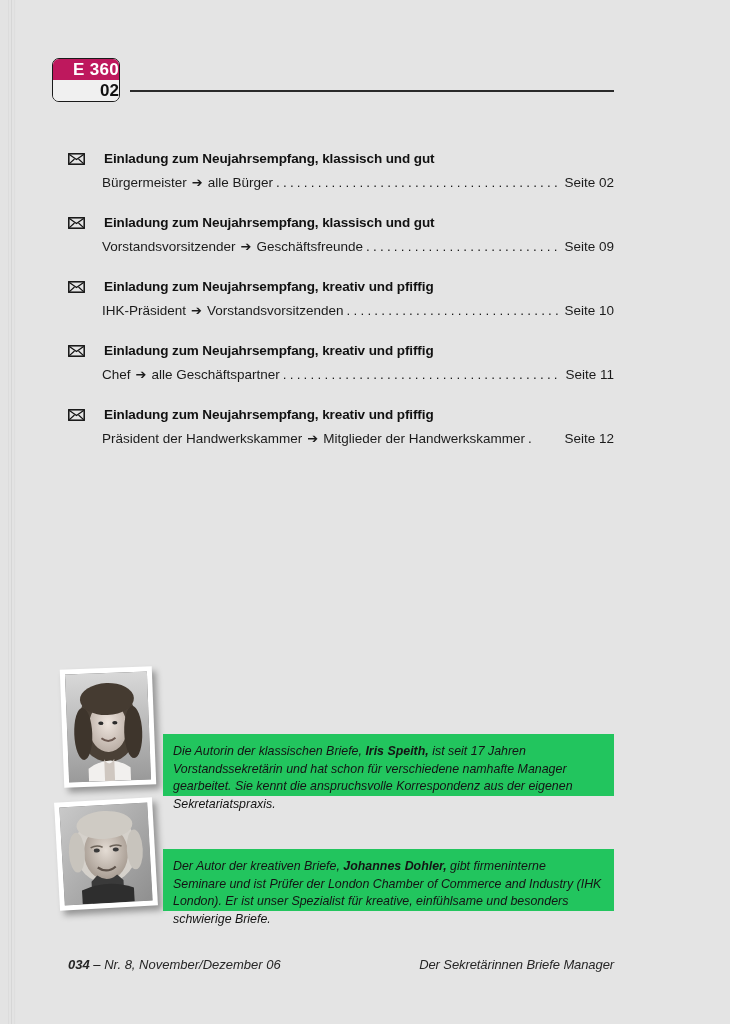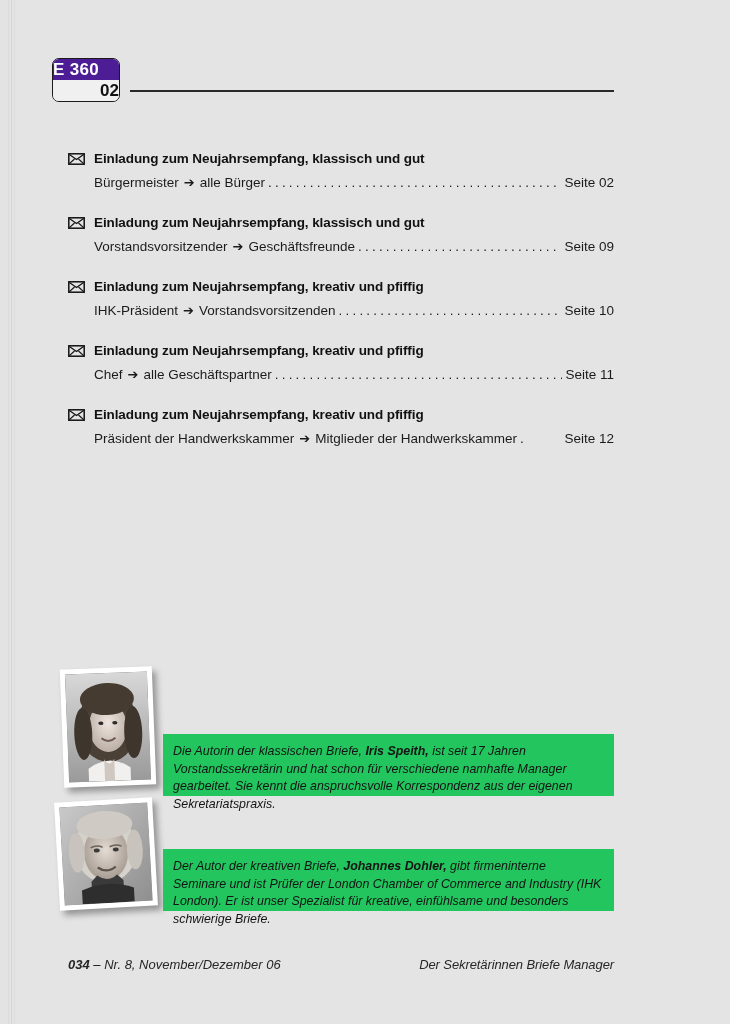--- a/index.html
+++ b/index.html
@@ -56,26 +56,26 @@
     left: 0;
     top: 0;
     width: 68px;
     border-radius: 7px;
     overflow: hidden;
     background: #f2f2f2;
     border: 1px solid #1a1a1a;
     box-sizing: border-box;
   }
   .badge-top {
-    background: #4c1d95;
+    background: #be185d;
     color: #ffffff;
     font-weight: bold;
     font-size: 17px;
     line-height: 21px;
-    text-align: left;
+    text-align: right;
     letter-spacing: 0.3px;
     font-family: "Liberation Sans", sans-serif;
   }
   .badge-bottom {
     background: #f0f0f0;
     color: #111111;
     font-weight: bold;
     font-size: 17px;
     line-height: 21px;
     text-align: right;
@@ -110,42 +110,42 @@
     width: 546px;
   }
   .entry {
     margin-bottom: 22px;
   }
   .entry:last-child { margin-bottom: 0; }
 
   .entry-head {
     display: flex;
     align-items: center;
-    gap: 9px;
+    gap: 19px;
   }
   .env-icon {
     flex: 0 0 auto;
     width: 17px;
     height: 12px;
     display: block;
   }
   .entry-title {
     font-family: "Liberation Sans", sans-serif;
     font-weight: bold;
     font-size: 13.5px;
     line-height: 17px;
     color: #111111;
     letter-spacing: -0.1px;
     white-space: nowrap;
   }
   .entry-sub {
     display: flex;
     align-items: baseline;
     margin-top: 7px;
-    margin-left: 26px;
+    margin-left: 34px;
     font-family: "Liberation Sans", sans-serif;
     font-size: 13.5px;
     line-height: 18px;
     color: #1b1b1b;
     white-space: nowrap;
   }
   .entry-sub .from { }
   .entry-sub .arrow {
     font-family: "DejaVu Sans", sans-serif;
     font-weight: bold;

